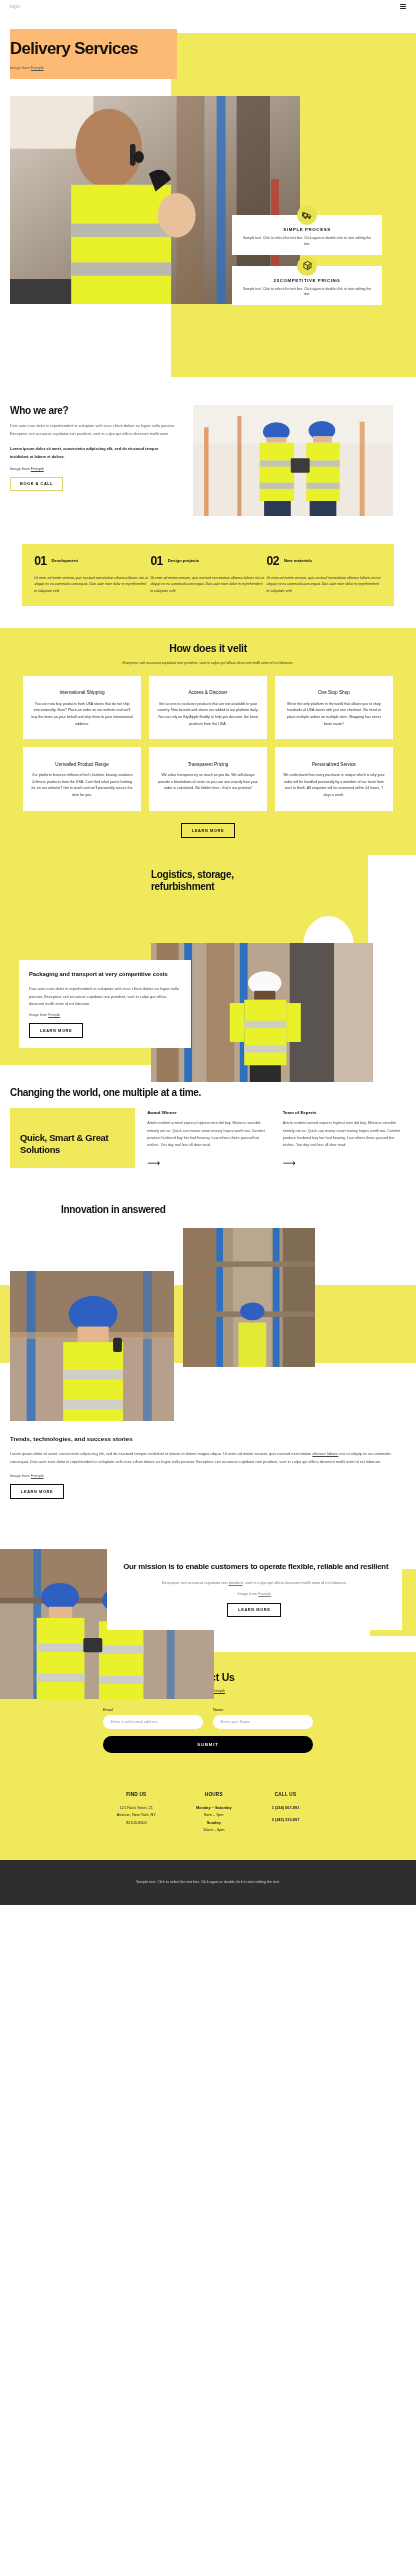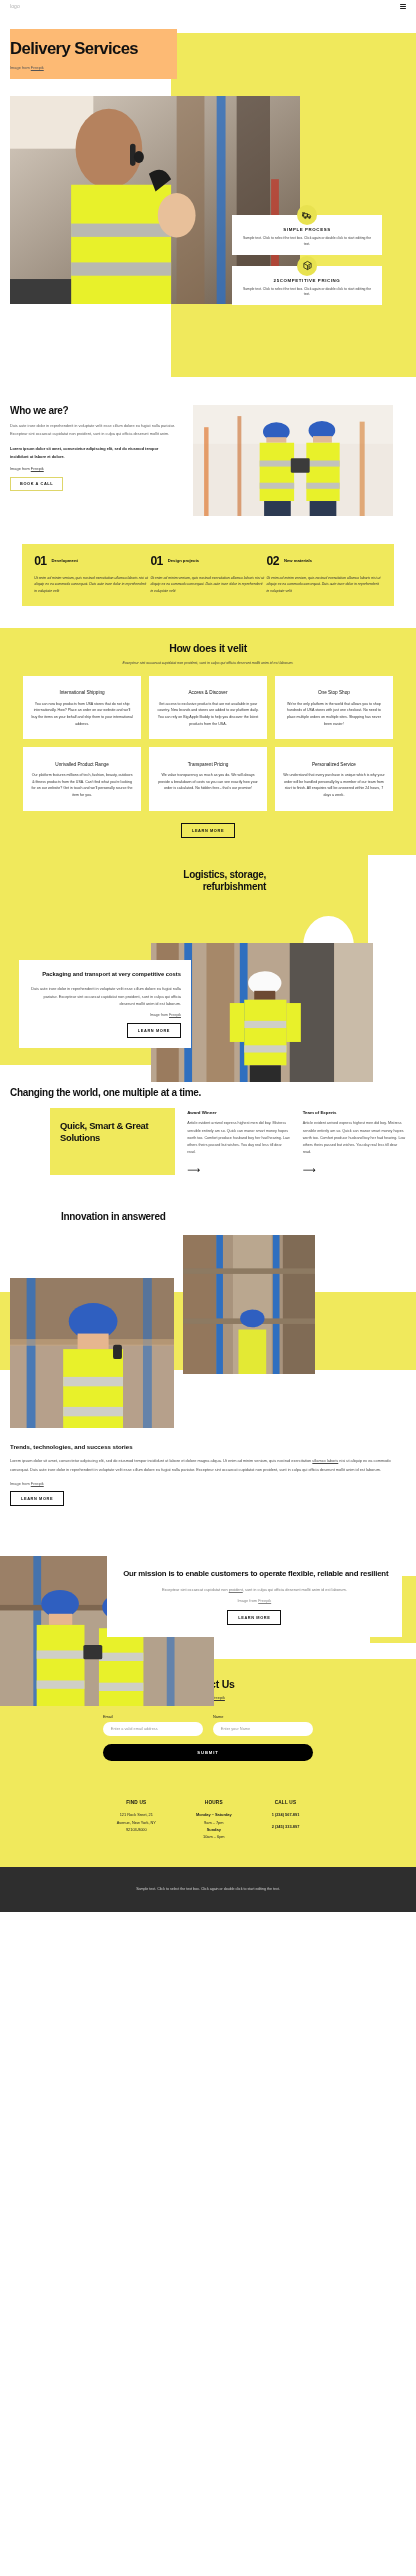--- a/index.html
+++ b/index.html
@@ -109,21 +109,21 @@
   .how-card-title { font-size:4.7px; font-weight:normal; color:#111; margin-bottom:5.6px; }
   .how-card-body { font-size:3.6px; line-height:1.85; color:#333; }
   .how-btn-wrap { text-align:center; margin-top:12.2px; }
   .btn-dark {
     display:inline-block; border:0.7px solid #111; padding:3.9px 10px;
     font-size:3.9px; font-weight:bold; letter-spacing:0.6px;
     color:#111; background:transparent; cursor:pointer;
   }
 
   
-  .logi { position:relative; width:368px; background:#f0e95c; padding-bottom:16.7px;text-align:right; }
+  .logi { position:relative; width:368px; background:#f0e95c; padding-bottom:16.7px; }
   .logi-title {
     padding:14.4px 0 0 151px; font-size:10px; font-weight:bold;
     line-height:1.18; letter-spacing:-0.3px; color:#111; max-width:266px;
   }
   .logi-circle {
     position:absolute; right:14.4px; top:61px; width:51px; height:61px;
     background:#fff; border-radius:50%; z-index:2;
   }
   .logi-photo {
     position:absolute; left:151px; top:88px; width:222px; height:139px;
@@ -142,21 +142,21 @@
 
   
   .chg { width:416px; background:#fff; padding:22px 0 16.7px; }
   .chg-title {
     padding:0 10px; font-size:10px; font-weight:bold;
     line-height:1.2; letter-spacing:-0.3px; color:#111; max-width:239px;
   }
   .chg-grid { display:flex; gap:12.2px; padding:0 10px; margin-top:9px; }
   .chg-yellow {
     width:125px; background:#f0e95c; padding:12.2px 10px;
-    display:flex; align-items:flex-start;margin-left:40px;
+    display:flex; align-items:flex-end;
   }
   .chg-yellow h3 {
     font-size:9.4px; font-weight:bold; line-height:1.3;
     letter-spacing:-0.3px; color:#111;
   }
   .chg-col { flex:1; padding-top:2.2px; }
   .chg-col h4 { font-size:4.4px; font-weight:bold; color:#111; margin-bottom:5.6px; }
   .chg-col p { font-size:3.7px; line-height:1.95; color:#4a4a4a; }
   .arrow { margin-top:10px; font-size:9px; color:#111; line-height:1; }
 

